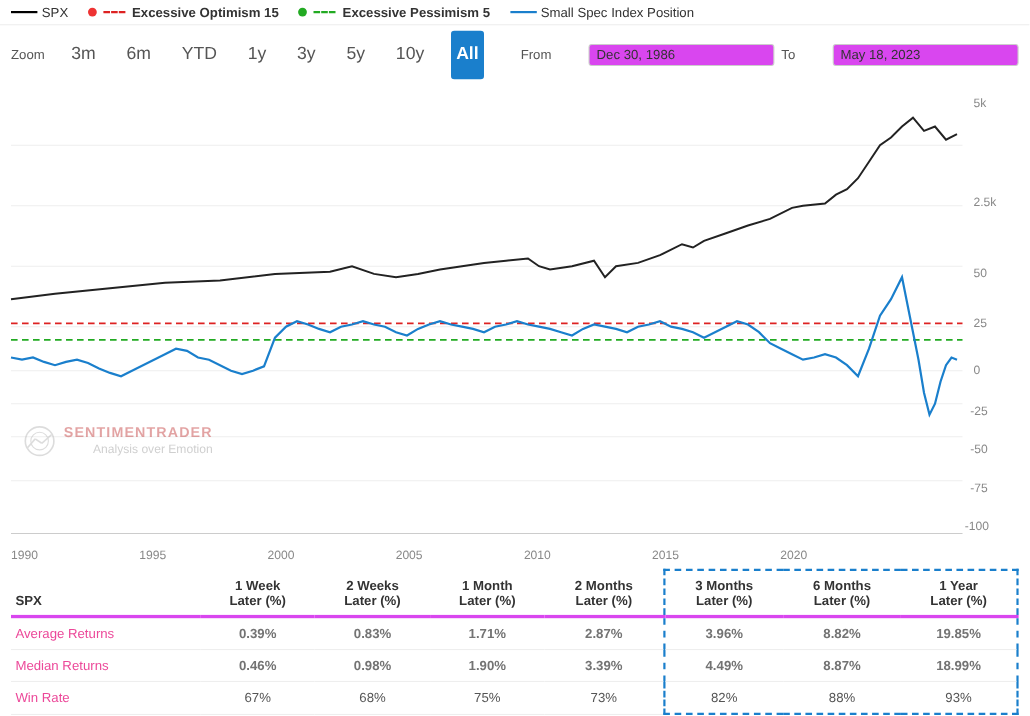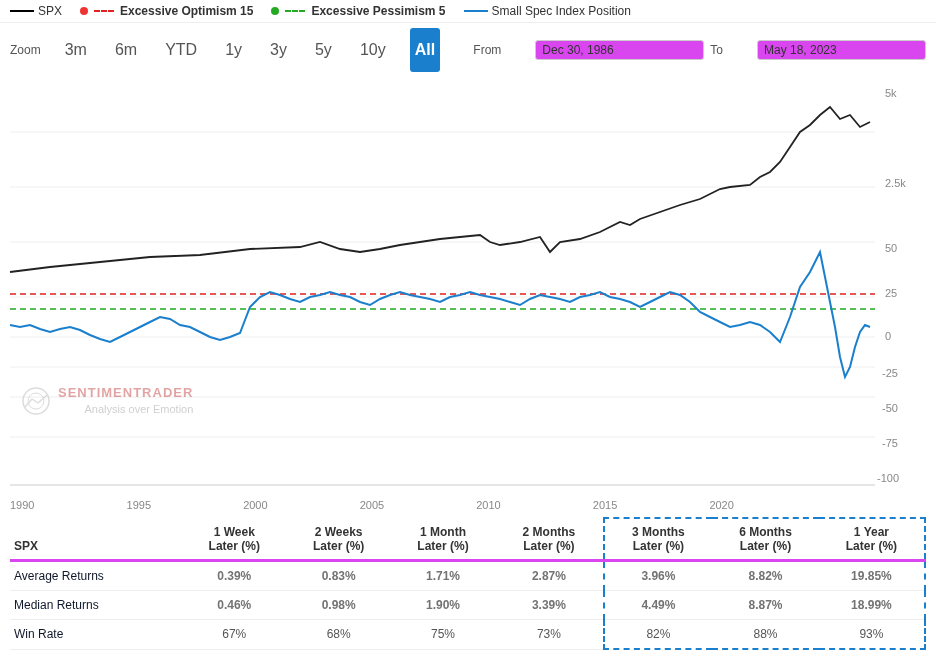--- a/index.html
+++ b/index.html
@@ -171,21 +171,21 @@
     }
 
     table tbody tr td {
       text-align: center;
       padding: 7px 4px;
       color: #555;
       border-bottom: 1px solid #eee;
     }
     table tbody tr td:first-child {
       text-align: left;
-      color: #0f172a;
+      color: #ec4899;
     }
 
     th.hl, td.hl {
       border-left: 2px dashed #1a7fcc;
     }
     th.hl-right, td.hl-right {
       border-right: 2px dashed #1a7fcc;
     }
     th.hl-top, th.hl-top {
       border-top: 2px dashed #1a7fcc;

